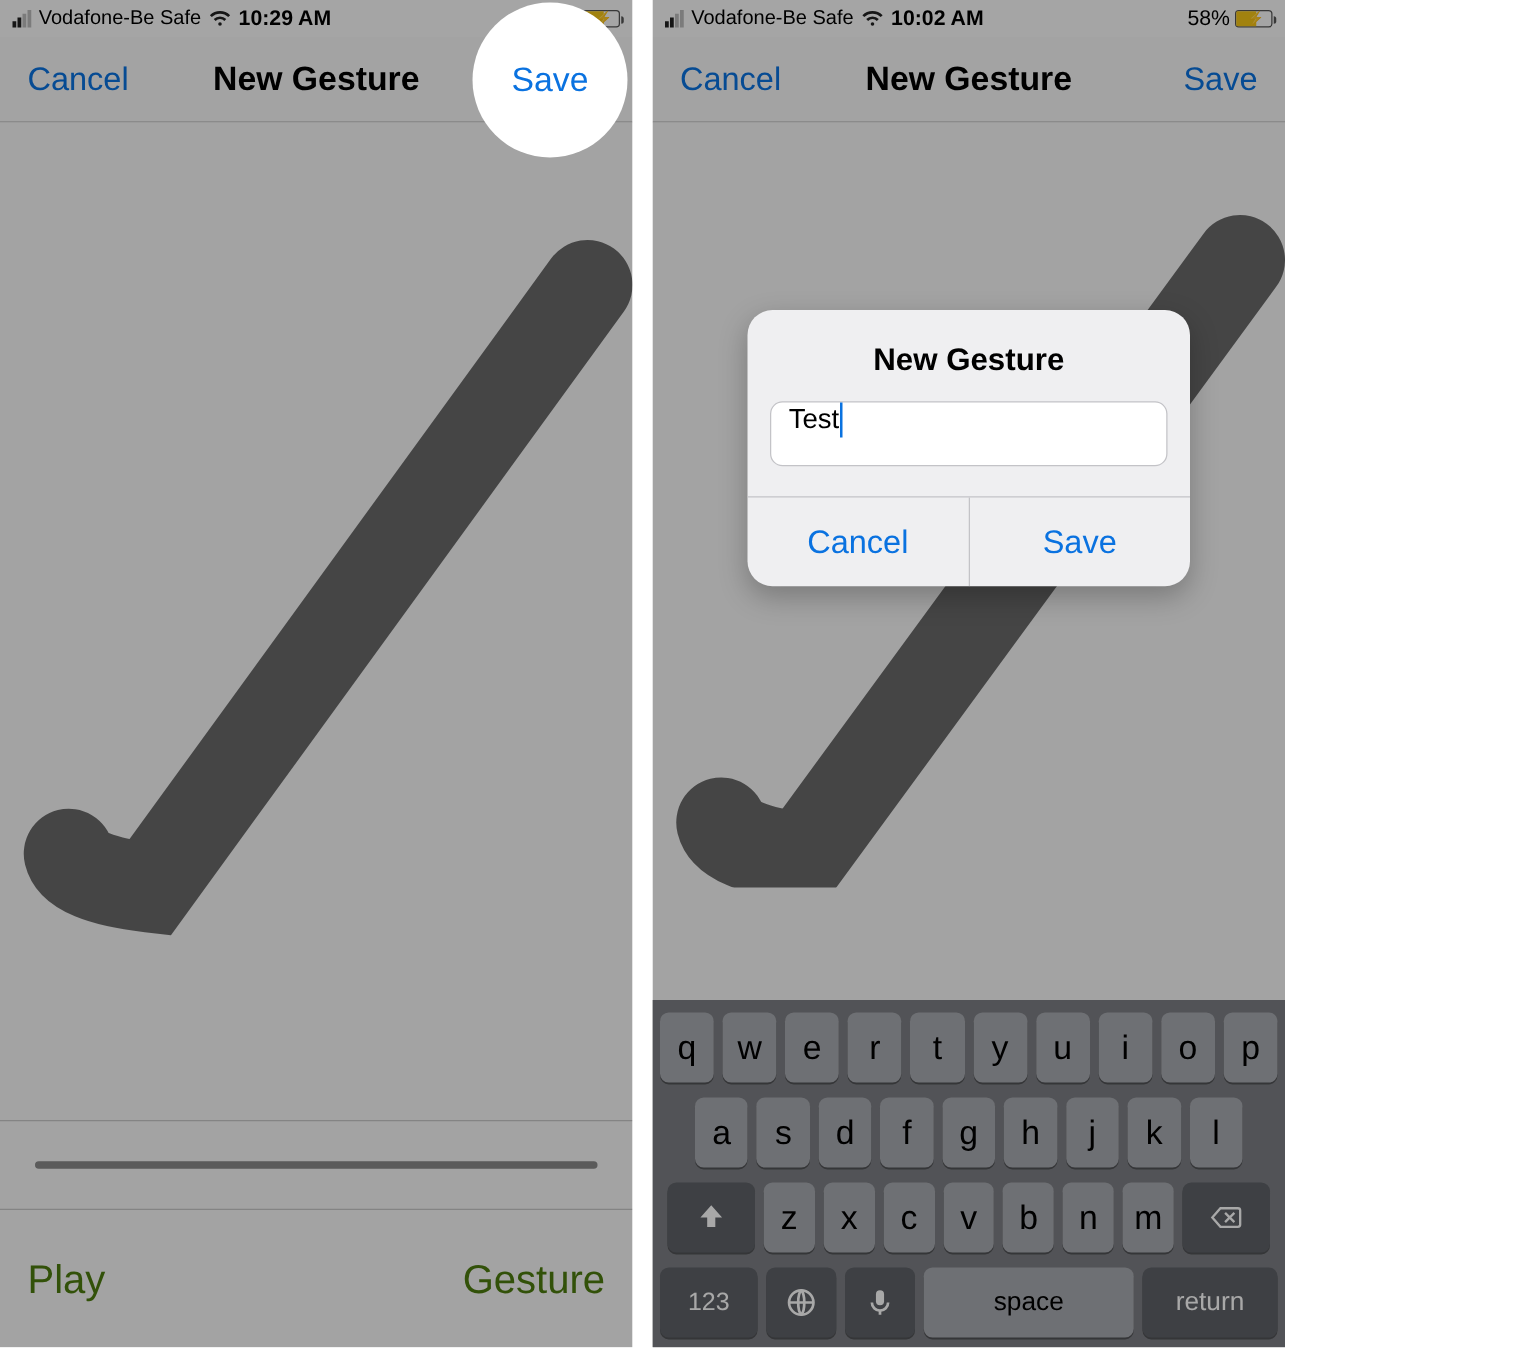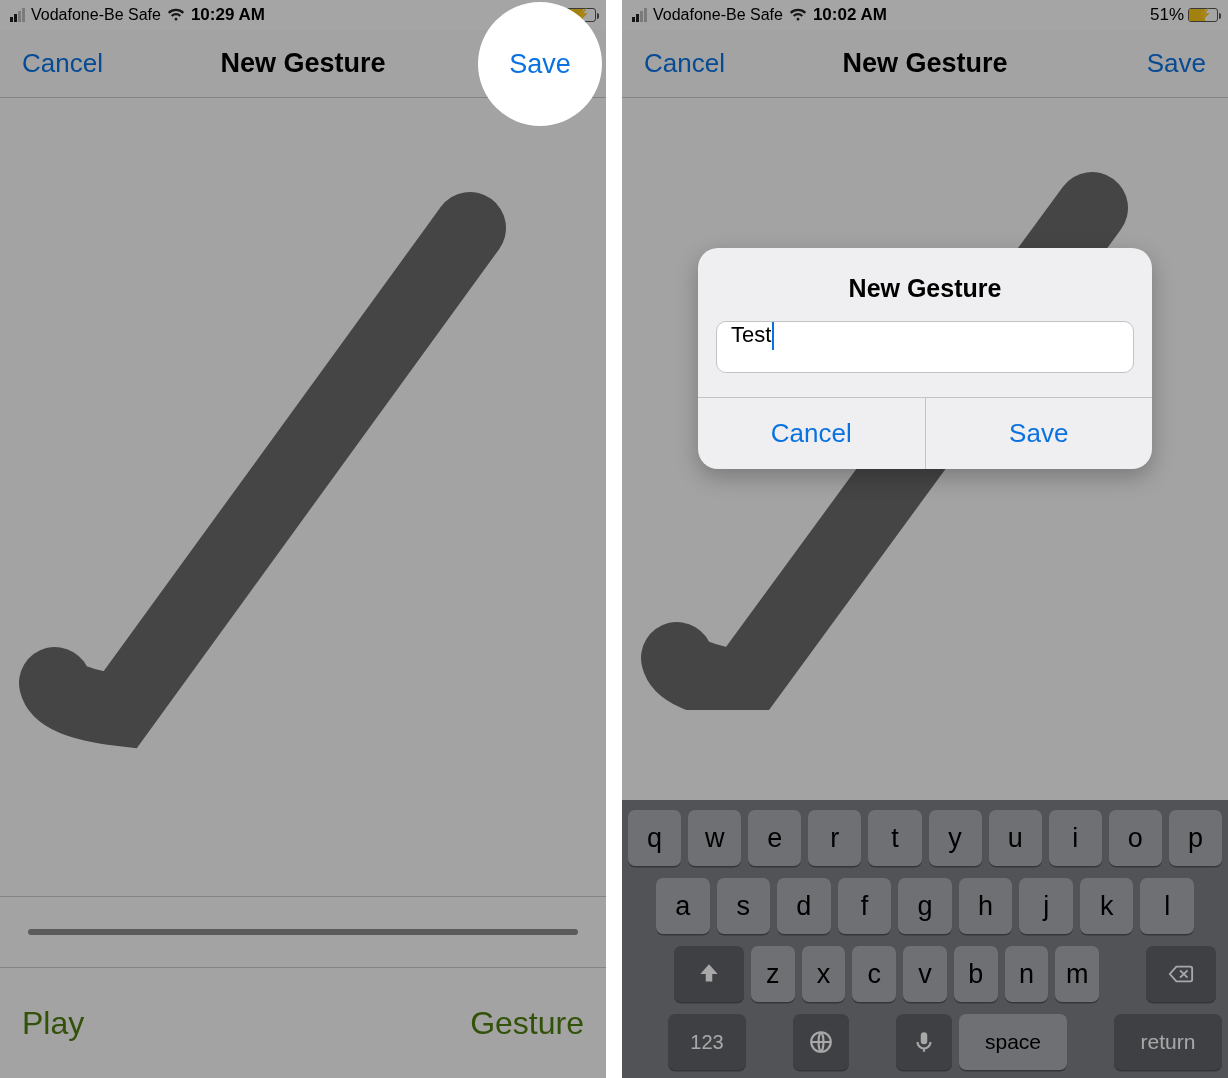--- a/index.html
+++ b/index.html
@@ -6,21 +6,21 @@
     body {
       width: 1228px; height: 1078px;
       background: #fff;
       font-family: -apple-system, "Helvetica Neue", Arial, sans-serif;
       overflow: hidden;
       position: relative;
     }
     .phones {
       display: flex;
       gap: 16px;
-      width: 1228px; height: 1078px;
+      width: 1028px; height: 1078px;
     }
     .phone {
       position: relative;
       width: 606px; height: 1078px;
       background: #f7f7f7;
       overflow: hidden;
     }
     .dim-overlay {
       position: absolute; inset: 0;
       background: rgba(0,0,0,0.34);
@@ -195,21 +195,21 @@
       box-shadow: 0 1.5px 0 rgba(0,0,0,0.35);
       flex:1;
       min-width: 0;
     }
     .krow1 .key { flex-basis: 52px; }
     .krow2 { padding: 0 28px; }
     .krow2 .key { flex-basis: 52px; }
     .krow3 { padding: 0 6px; }
     .krow3 .key { flex-basis: 52px; }
     .key-mod {
-      background:#5f6268; color:#fff;margin-left:40px;
+      background:#5f6268; color:#fff;
     }
     .key-shift, .key-bksp {
       flex-basis:70px !important; flex:0 0 70px;
     }
     .krow4 { }
     .key-123 { flex:0 0 78px; font-size:20px; }
     .key-globe, .key-mic { flex:0 0 56px; }
     .key-space { flex:1; font-size:21px; }
     .key-return { flex:0 0 108px; font-size:21px; }
     .key svg { width:26px; height:26px; }
@@ -276,21 +276,21 @@
             <span></span>
             <span></span>
           </div>
         <span class="carrier">Vodafone-Be Safe</span>
         <svg class="wifi" viewBox="0 0 20 14">
             <path d="M10 13.2a1.6 1.6 0 100-3.2 1.6 1.6 0 000 3.2zM4.4 7.2a8 8 0 0111.2 0l-1.7 1.7a5.6 5.6 0 00-7.8 0zM1 3.8a12.8 12.8 0 0118 0L17.3 5.5a10.4 10.4 0 00-14.6 0z" fill="#222"></path>
           </svg>
         <span class="time">10:02 AM</span>
       </div>
       <div class="status-right">
-        <span>51%</span>
+        <span>58%</span>
         <div class="battery">
             <div class="fill"></div>
             <span class="bolt">⚡</span>
           </div>
       </div>
     </div>
     <div class="nav-bar">
       <span class="nav-left">Cancel</span>
       <span class="nav-title">New Gesture</span>
       <span class="nav-right">Save</span>

